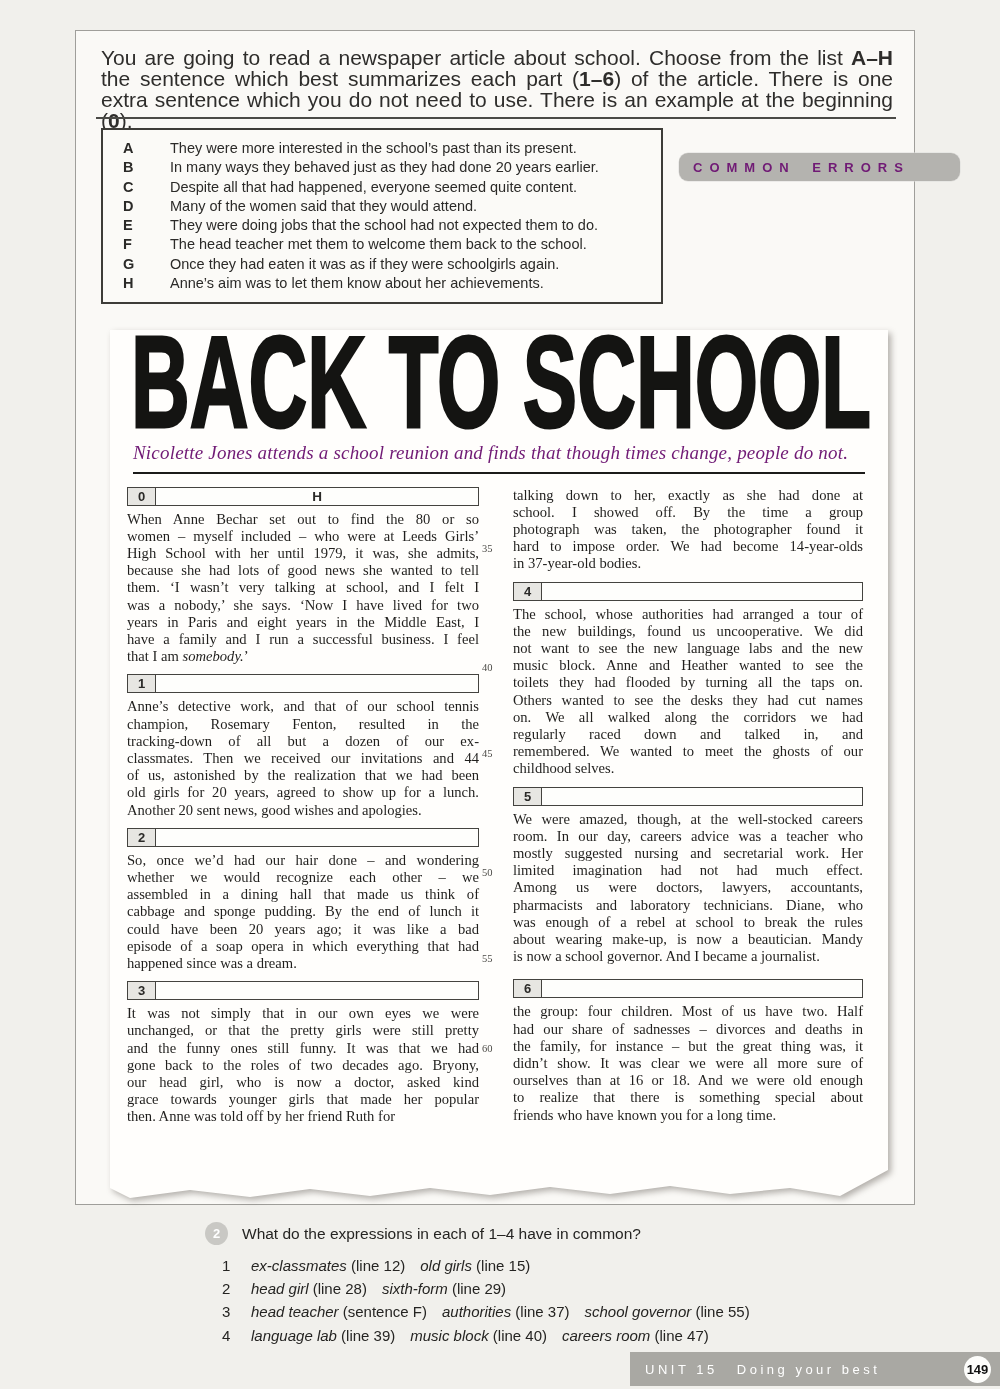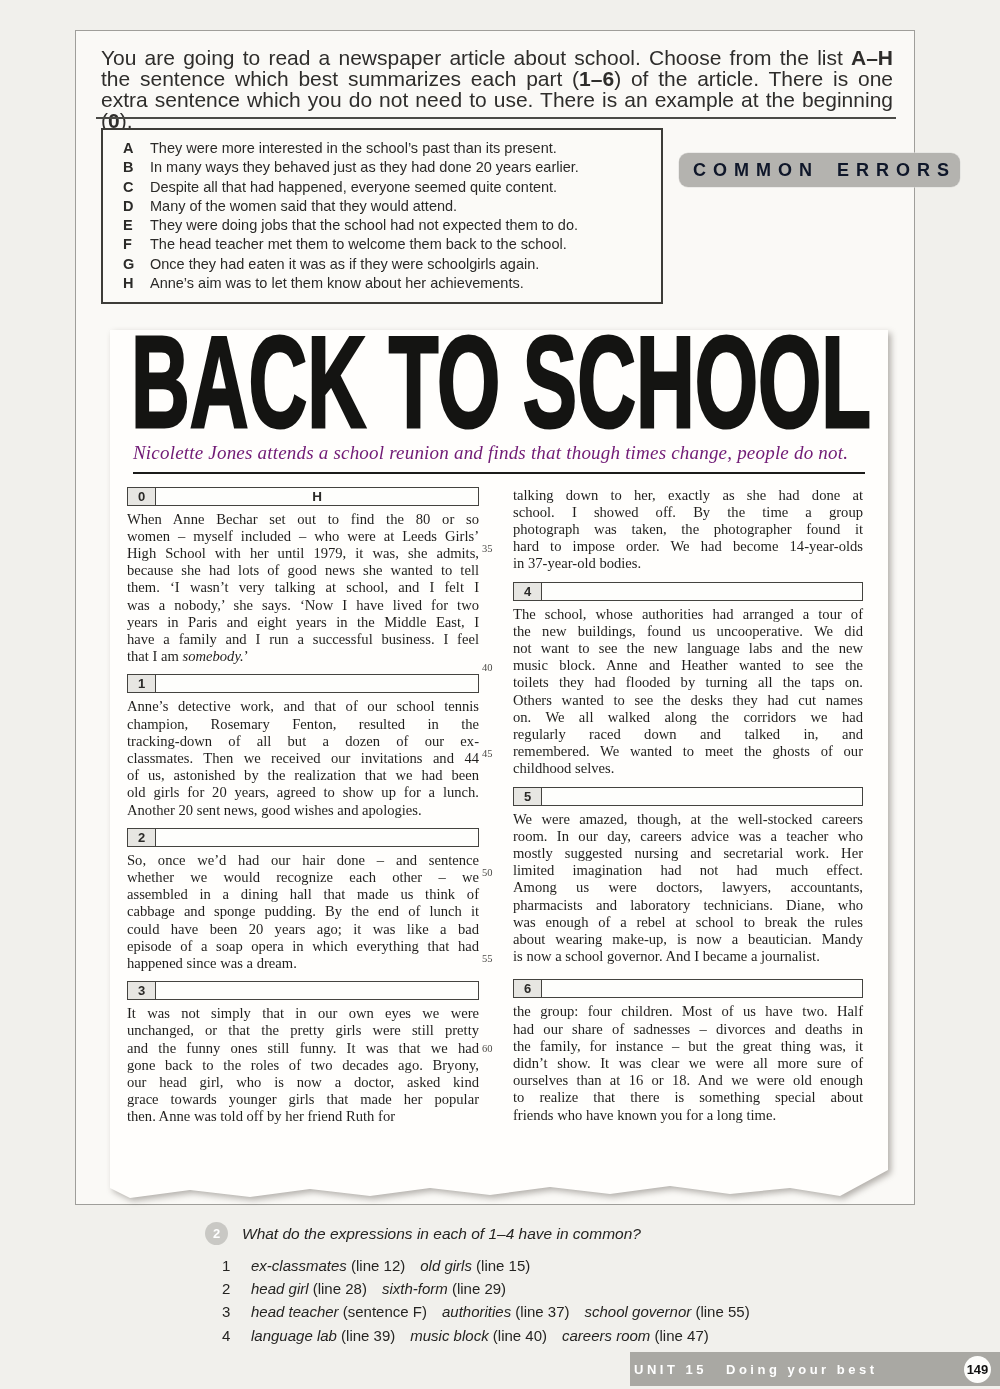--- a/index.html
+++ b/index.html
@@ -25,31 +25,31 @@
     position:absolute; left:20px; top:86px; width:800px; height:2px; background:#4a4a46;
   }
 
   
   .options-box {
     position:absolute; left:25px; top:97px; width:562px;
     border:2px solid #3d3c38; background:#fbfaf7; padding:9px 14px 9px 20px;
   }
   .option-row { display:flex; font-size:14.5px; line-height:19.3px; }
   .option-letter { width:27px; font-weight:bold; flex:none; }
-  .option-text { flex:1; }
+  .option-text { flex:1;margin-left:20px; }
 
   
   .ce-box {
     position:absolute; left:603px; top:122px; width:281px;
     border-radius:9px; background:#eae9e5; overflow:hidden;
     box-shadow:0 0 0 0.5px #dedddb;
   }
   .ce-header {
-    background:#b4b3af; color:#0f172a; font-weight:bold;
-    font-size:18px; letter-spacing:7px; word-spacing:6px;
+    background:#b4b3af; color:#701a75; font-weight:bold;
+    font-size:13px; letter-spacing:7px; word-spacing:6px;
     padding:7px 0 6px 14px;
   }
   .ce-body {
     padding:9px 12px 14px 13px; font-size:14.5px; line-height:21px; color:#1d1d1b;
   }
 
   
   .sheet-wrap { position:absolute; left:110px; top:316px; filter:drop-shadow(3px 3px 3px rgba(90,85,78,.45)); }
   .sheet {
     width:778px; height:876px; background:#fffefc;
@@ -95,31 +95,31 @@
     font-family:Liberation Serif, serif; font-size:10.5px; color:#4c4b47;
   }
 
   
   .exercise { position:absolute; left:0; top:1212px; width:1000px; }
   .ex-badge {
     position:absolute; left:205px; top:10px; width:23px; height:23px; border-radius:50%;
     background:#c9c8c4; color:#fff; font-weight:bold; font-size:13px;
     display:flex; align-items:center; justify-content:center;
   }
-  .ex-question { position:absolute; left:242px; top:13px; font-size:15.5px; color:#252422;font-style:italic; }
+  .ex-question { position:absolute; left:242px; top:13px; font-size:15.5px; color:#252422; }
   .ex-items { position:absolute; left:222px; top:42px; }
   .ex-item { display:flex; font-size:15px; line-height:23.2px; color:#252422; }
   .ex-item .n { width:29px; flex:none; }
 
   
   .footer-bar {
     position:absolute; left:630px; top:1352px; width:370px; height:34px;
     background:#a9a8a3; display:flex; align-items:center;
   }
-  .footer-text { color:#fff; font-weight:bold; font-size:13px; letter-spacing:3.5px; padding-left:4px; white-space:nowrap; }
+  .footer-text { color:#fff; font-weight:normal; font-size:13px; letter-spacing:3.5px; padding-left:15px; white-space:nowrap; }
   .footer-text .t2 { margin-left:12px; }
   .page-badge {
     position:absolute; right:9px; top:3.5px; width:27px; height:27px; border-radius:50%;
     background:#fdfdfb; color:#111; font-weight:bold; font-size:13px;
     display:flex; align-items:center; justify-content:center;margin-left:48px;
   }
 </style>
 </head>
 <body>
 
@@ -211,21 +211,21 @@
             <div class="tline"><span>classmates. Then we received our invitations and 44</span></div>
             <div class="tline"><span>of us, astonished by the realization that we had been</span></div>
             <div class="tline"><span class="lineno">15</span><span>old girls for 20 years, agreed to show up for a lunch.</span></div>
             <div class="tline lastline"><span>Another 20 sent news, good wishes and apologies.</span></div>
           </div>
   <div class="ansbox">
     <span class="num">2</span>
     <span class="val"></span>
   </div>
 <div class="para">
-            <div class="tline"><span>So, once we’d had our hair done – and sentence</span></div>
+            <div class="tline"><span>So, once we’d had our hair done – and wondering</span></div>
             <div class="tline"><span>whether we would recognize each other – we</span></div>
             <div class="tline"><span>assembled in a dining hall that made us think of</span></div>
             <div class="tline"><span class="lineno">20</span><span>cabbage and sponge pudding. By the end of lunch it</span></div>
             <div class="tline"><span>could have been 20 years ago; it was like a bad</span></div>
             <div class="tline"><span>episode of a soap opera in which everything that had</span></div>
             <div class="tline lastline"><span>happened since was a dream.</span></div>
           </div>
   <div class="ansbox">
     <span class="num">3</span>
     <span class="val"></span>

